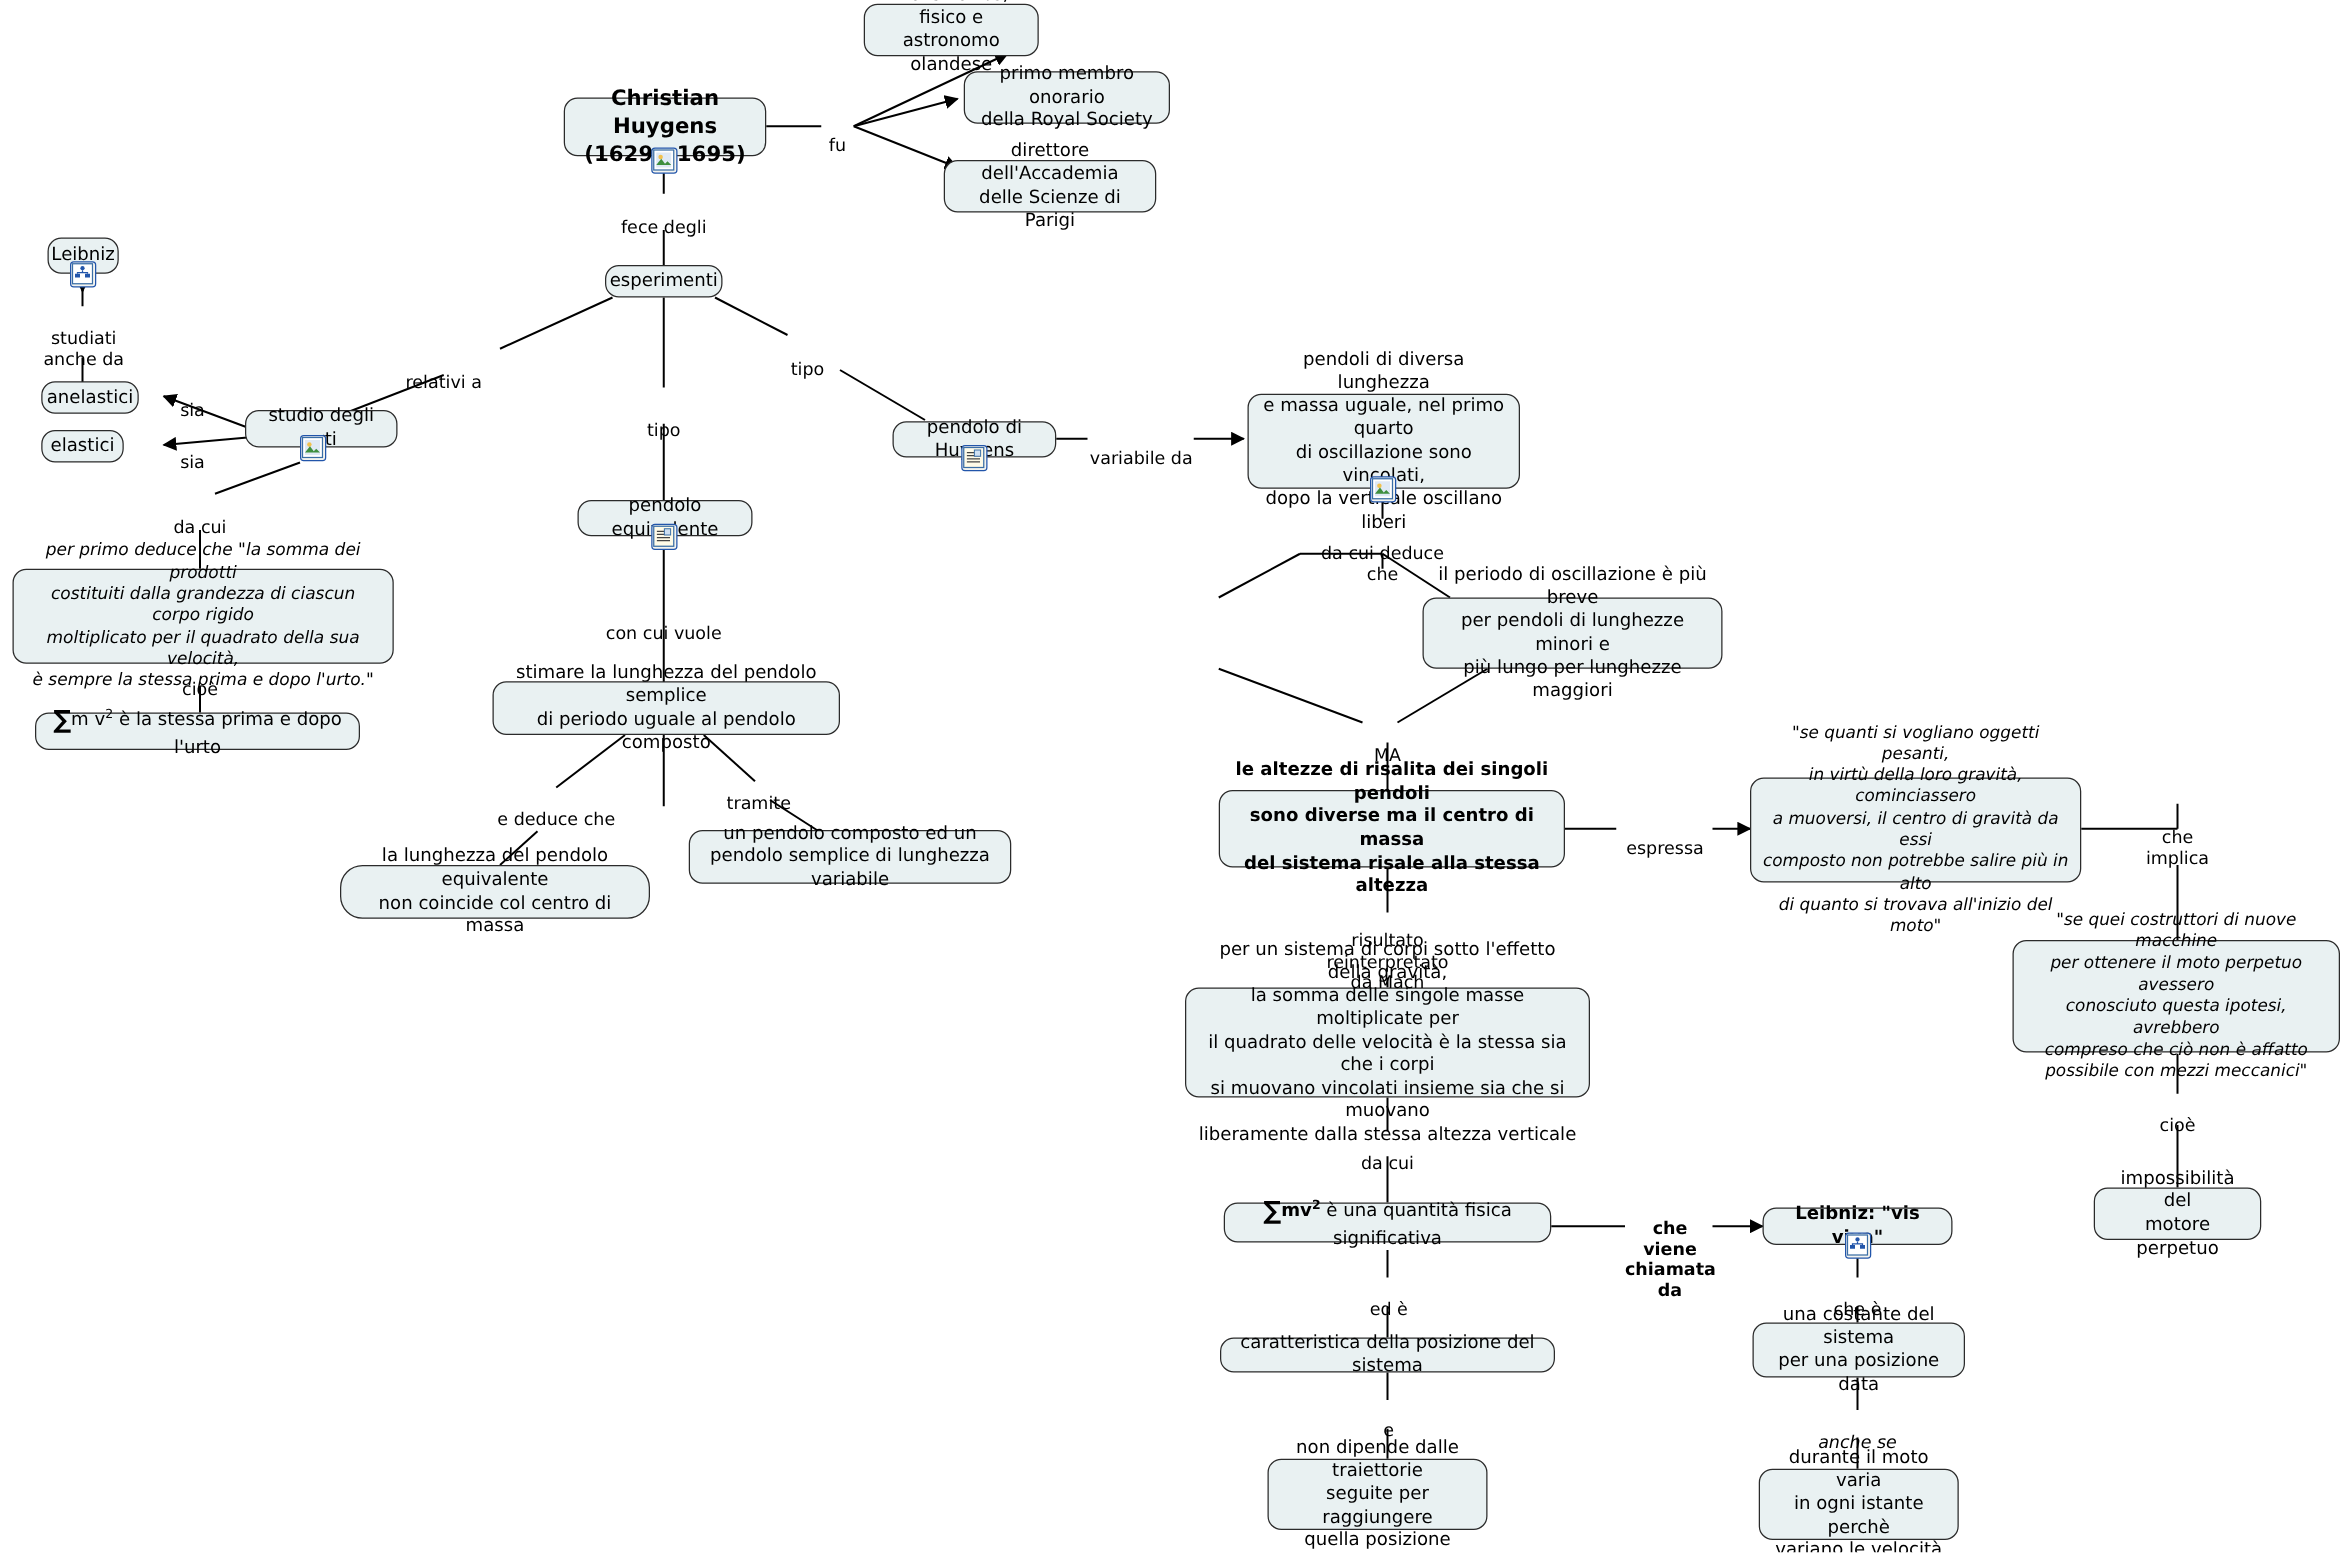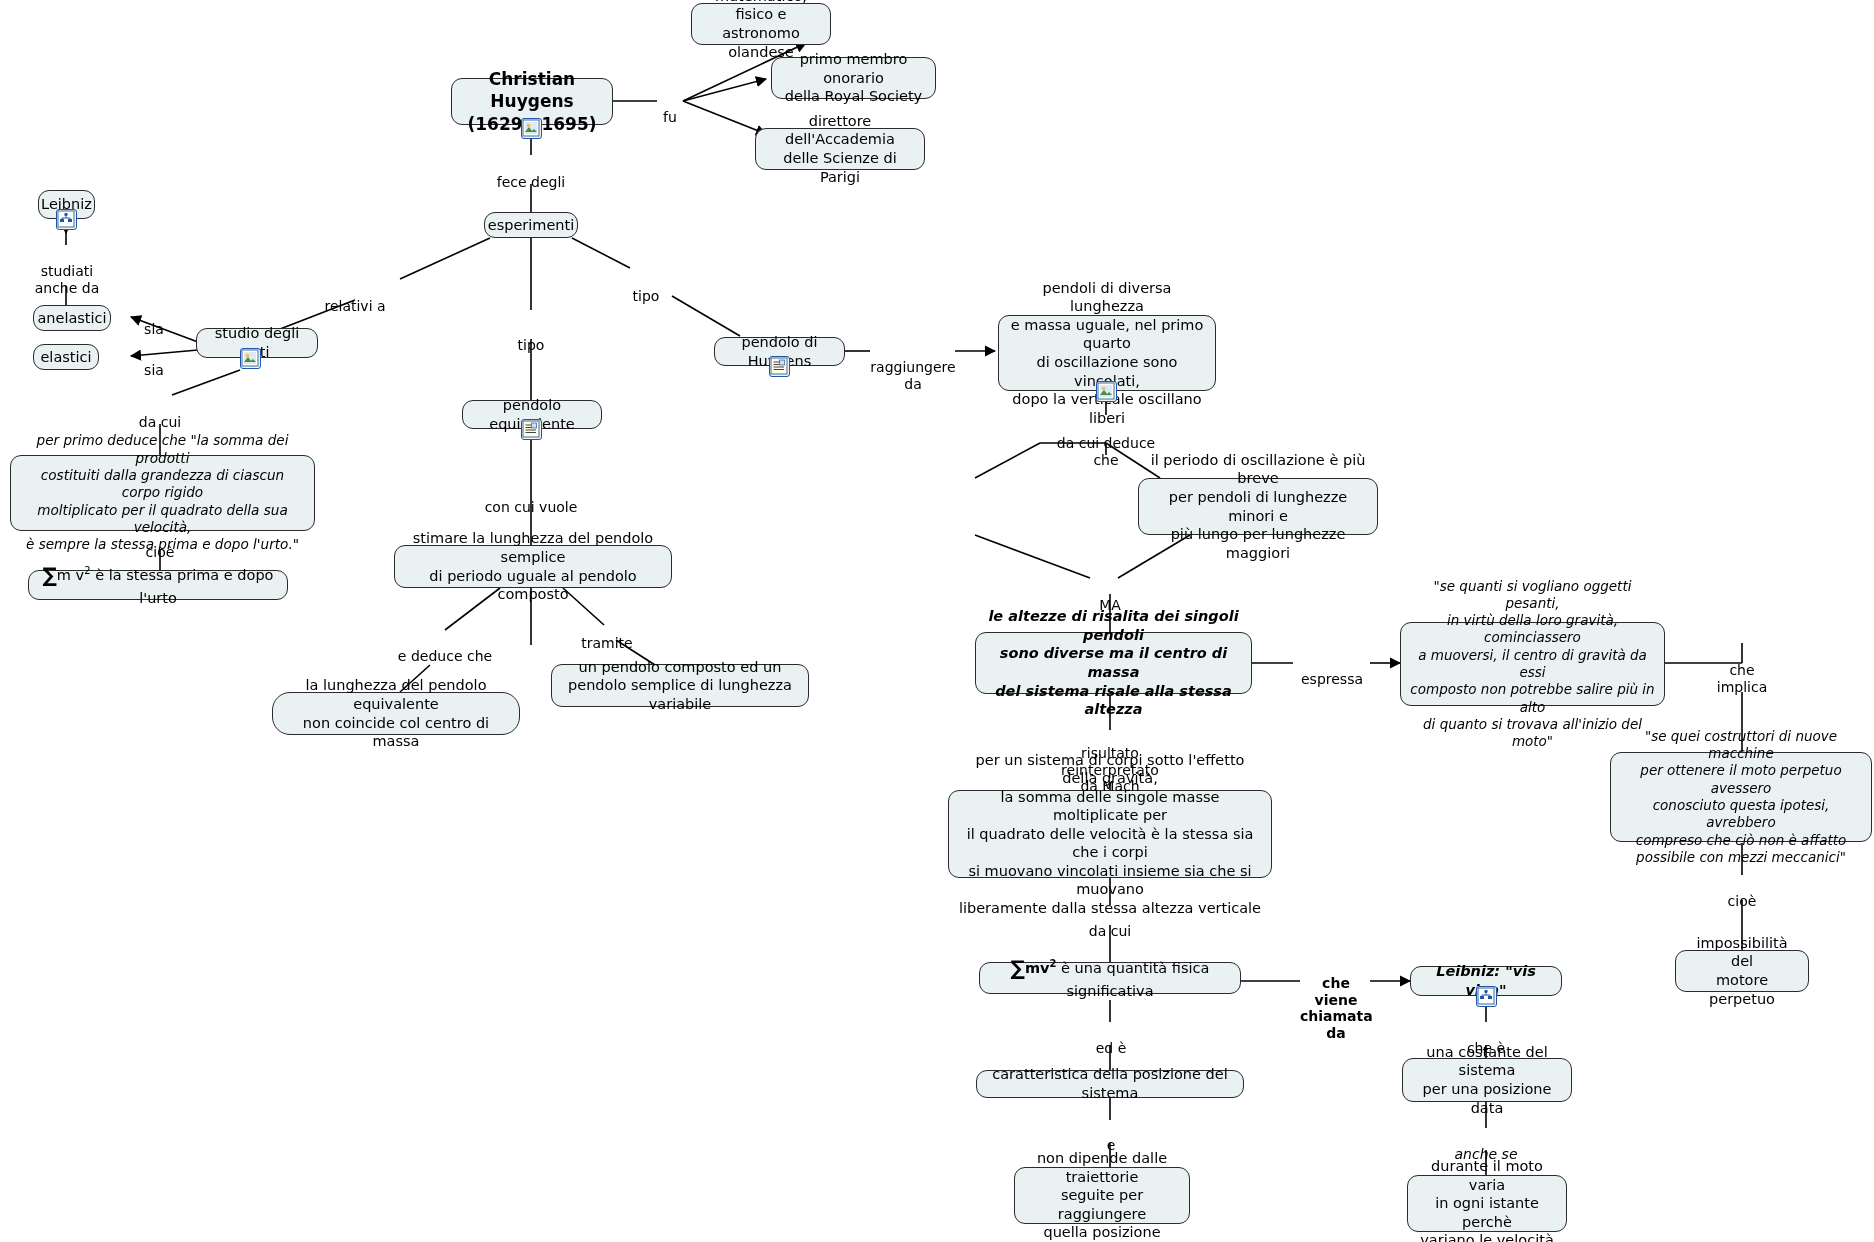--- a/index.html
+++ b/index.html
@@ -31,21 +31,21 @@
     align-items: center;
     justify-content: center;
     text-align: center;
     color: #000000;
     font-size: 14.5px;
     line-height: 1.28;
     padding: 5px 9px;
     white-space: pre-line;
     z-index: 3;
   }
-  .node.bold { font-weight: bold; font-style: italic; }
+  .node.bold { font-weight: bold; }
   .node.italic { font-style: italic; }
   .node.title { font-weight: bold; font-size: 17px; line-height: 1.3; }
   .linklabel {
     position: absolute;
     background: transparent;
     color: #000000;
     font-size: 14px;
     line-height: 1.2;
     text-align: center;
     white-space: pre-line;
@@ -431,21 +431,21 @@
 
   <div class="linklabel" style="left:392px; top:631px; width:106px;">
     <span>e deduce che</span>
   </div>
 
   <div class="linklabel" style="left:575px; top:618px; width:64px;">
     <span>tramite</span>
   </div>
 
   <div class="linklabel" style="left:869px; top:342px; width:88px;">
-    <span>raggiungere da</span>
+    <span>variabile da</span>
   </div>
 
   <div class="linklabel" style="left:1043px; top:418px; width:126px;">
     <span>da cui deduce che</span>
   </div>
 
   <div class="linklabel" style="left:1088px; top:580px; width:44px;">
     <span>MA</span>
   </div>
 

